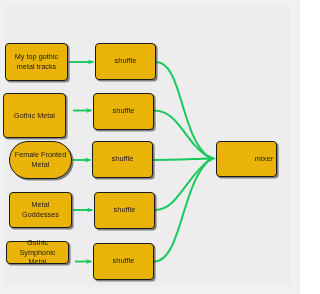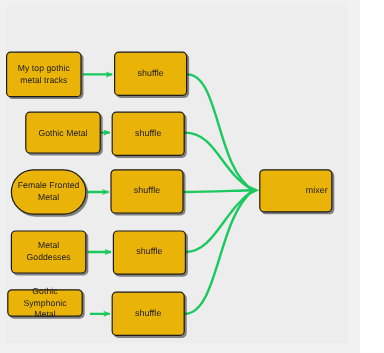--- a/index.html
+++ b/index.html
@@ -105,21 +105,21 @@
       <path d="M155,210 C178,210 186,176 211,158.5"></path>
       <path d="M154,261.5 C182,261.5 181,182 211,158.5"></path>
     </g>
     <path d="M205,153.5 L216,158.6 L205,163.7 L208.6,158.6 Z" fill="#19c95e"></path>
   </svg>
 
   <div class="node source" style="left:5px;  top:43px;  width:63px; height:38px;">
     <span>My top gothic
 metal tracks</span>
   </div>
-  <div class="node source" style="left:21px;  top:93px;  width:63px; height:35px;">
+  <div class="node source" style="left:3px;  top:93px;  width:63px; height:45px;">
     <span>Gothic Metal</span>
   </div>
   <div class="node source" style="left:9px;  top:141px; width:63px; height:38px;border-radius:19px;">
     <span>Female Fronted
 Metal</span>
   </div>
   <div class="node source" style="left:9px;  top:192px; width:63px; height:36px;">
     <span>Metal
 Goddesses</span>
   </div>

